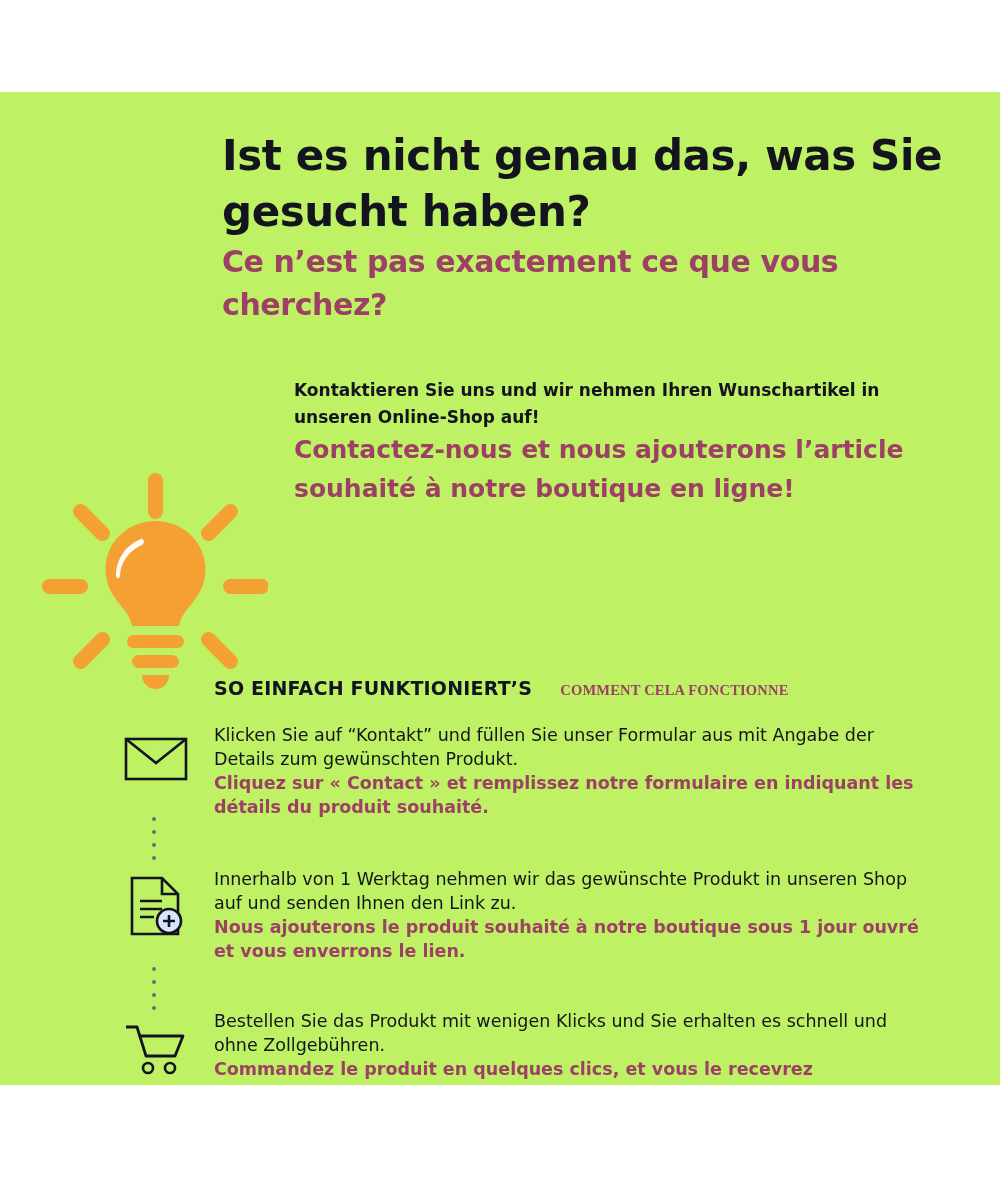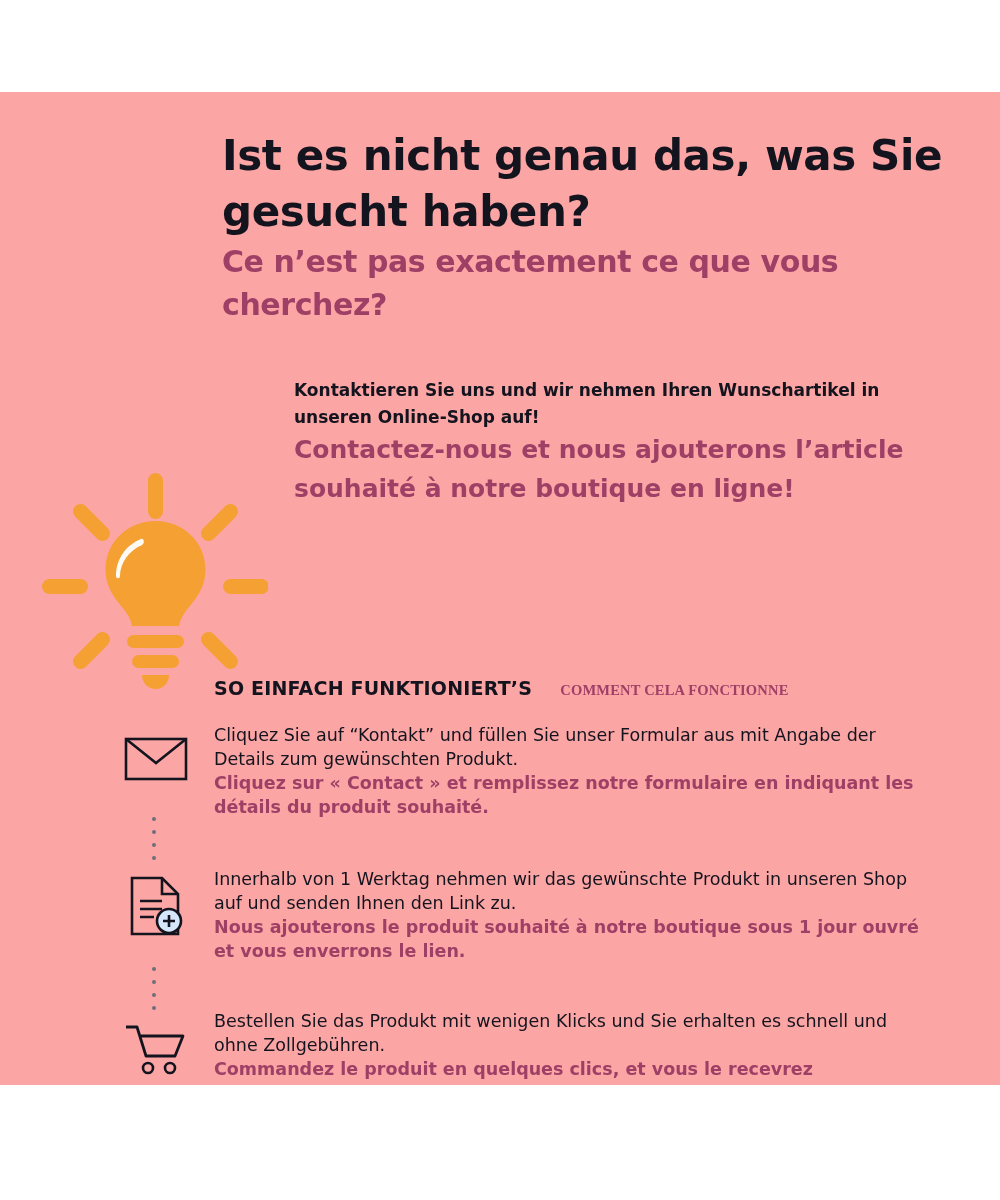--- a/index.html
+++ b/index.html
@@ -13,21 +13,21 @@
     font-family: "DejaVu Sans", sans-serif;
     -webkit-font-smoothing: antialiased;
   }
 
   .banner {
     position: absolute;
     left: 0;
     top: 92px;
     width: 1000px;
     height: 993px;
-    background: #fca5a5;
+    background: #bef264;
     overflow: hidden;
   }
 
   
   .headline {
     position: absolute;
     left: 222px;
     top: 36px;
     width: 730px;
   }
@@ -222,21 +222,21 @@
 
     <div class="steps">
 
       <div class="step-icon s1-icon">
         <svg viewBox="0 0 64 50" width="64" height="50" aria-hidden="true">
           <rect x="2" y="6" width="60" height="40" fill="none" stroke="#14141e" stroke-width="2.6"></rect>
           <path d="M2 6l30 24L62 6" fill="none" stroke="#14141e" stroke-width="2.6"></path>
         </svg>
       </div>
       <div class="step-body s1-body">
-        <p class="de">Cliquez Sie auf “Kontakt” und füllen Sie unser Formular aus mit Angabe der Details zum gewünschten Produkt.</p>
+        <p class="de">Klicken Sie auf “Kontakt” und füllen Sie unser Formular aus mit Angabe der Details zum gewünschten Produkt.</p>
         <p class="fr">Cliquez sur « Contact » et remplissez notre formulaire en indiquant les détails du produit souhaité.</p>
       </div>
       <div class="dots s1-dots">
         <i></i>
           <i></i>
           <i></i>
           <i></i>
       </div>
 
       <div class="step-icon s2-icon">

